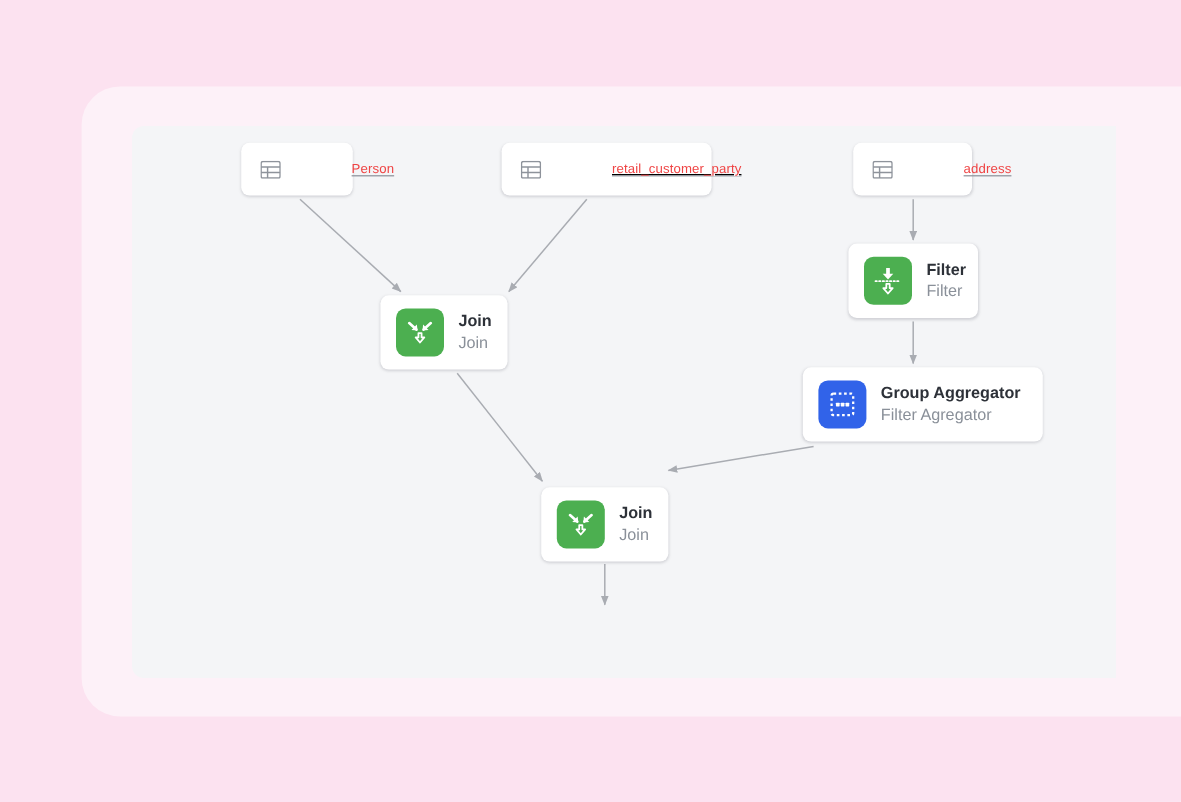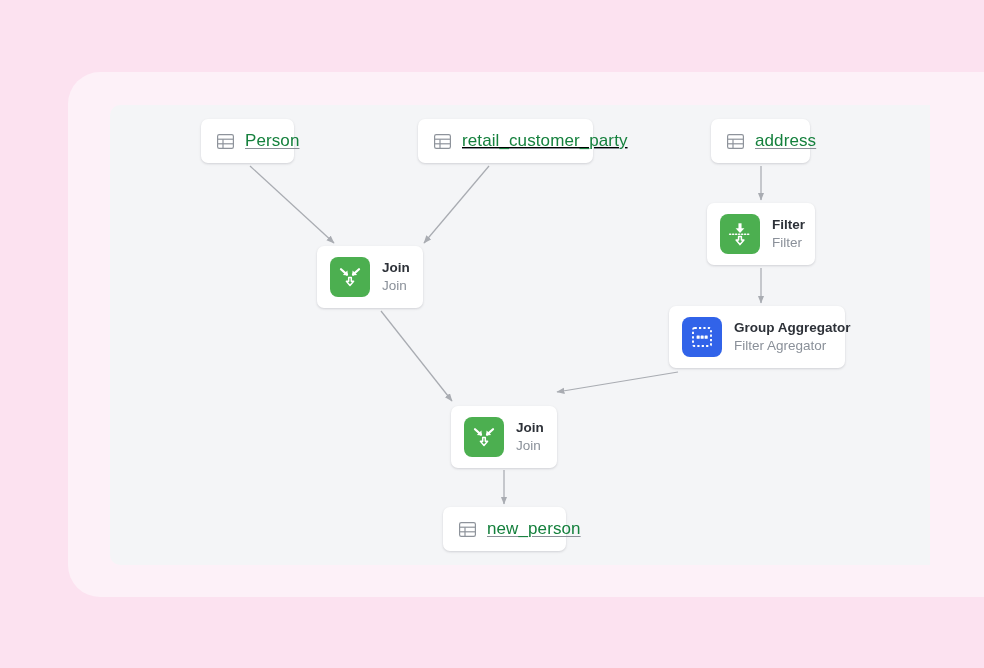--- a/index.html
+++ b/index.html
@@ -69,28 +69,29 @@
     padding: 0 16px;
     gap: 11px;
   }
   .node-table .table-glyph {
     flex: 0 0 auto;
     width: 17px;
     height: 15px;
     display: block;
   }
   .node-table .table-label {
-    font-size: 17px;
-    color: #15803d;
+    font-size: 11px;
+    color: #ef4444;
     text-decoration: underline;
     text-underline-offset: 2px;
     text-decoration-thickness: 1px;
     text-decoration-color: #8b9098;
     white-space: nowrap;
     letter-spacing: 0.1px;
+    margin-left: 48px;
   }
 
   
   .node-op {
     height: 62px;
     padding: 0 14px 0 13px;
     gap: 12px;
   }
   .op-icon {
     flex: 0 0 auto;
@@ -207,21 +208,21 @@
 
         <path d="M11.7 13.6 L14.3 13.6 L14.3 17.2 L16.6 17.2 L13 21.4 L9.4 17.2 L11.7 17.2 Z" fill="none" stroke="#ffffff" stroke-width="1.5" stroke-linejoin="round"></path>
       </svg>
     </span>
     <span class="op-text">
       <span class="op-title">Join</span>
       <span class="op-subtitle">Join</span>
     </span>
   </div>
 
-  <div class="node node-op" style="left:669px; top:306px; width:176px;">
+  <div class="node node-op" style="left:669px; top:306px; width:200px;">
     <span class="op-icon blue">
       <svg viewBox="0 0 26 26" width="26" height="26" xmlns="http://www.w3.org/2000/svg">
         <rect x="4" y="4" width="18" height="18" rx="1.6" fill="none" stroke="#ffffff" stroke-width="1.9" stroke-dasharray="2.2 2.2"></rect>
         <rect x="7.6" y="11.6" width="3.1" height="3.1" rx="0.5" fill="#ffffff"></rect>
         <rect x="11.6" y="11.6" width="3.1" height="3.1" rx="0.5" fill="#ffffff"></rect>
         <rect x="15.6" y="11.6" width="3.1" height="3.1" rx="0.5" fill="#ffffff"></rect>
       </svg>
     </span>
     <span class="op-text">
       <span class="op-title">Group Aggregator</span>
@@ -238,23 +239,14 @@
         <path d="M15.1 11.4 L20.1 11.0 L15.6 6.4 Z" fill="#ffffff"></path>
         <path d="M11.7 13.6 L14.3 13.6 L14.3 17.2 L16.6 17.2 L13 21.4 L9.4 17.2 L11.7 17.2 Z" fill="none" stroke="#ffffff" stroke-width="1.5" stroke-linejoin="round"></path>
       </svg>
     </span>
     <span class="op-text">
       <span class="op-title">Join</span>
       <span class="op-subtitle">Join</span>
     </span>
   </div>
 
-  <div class="node node-table" style="left:443px; top:507px; width:123px;">
-    <svg class="table-glyph" viewBox="0 0 17 15" xmlns="http://www.w3.org/2000/svg">
-      <rect x="0.6" y="0.6" width="15.8" height="13.8" rx="1.6" fill="none" stroke="#8e939b" stroke-width="1.2"></rect>
-      <line x1="0.6" y1="5.2" x2="16.4" y2="5.2" stroke="#8e939b" stroke-width="1.2"></line>
-      <line x1="0.6" y1="9.8" x2="16.4" y2="9.8" stroke="#8e939b" stroke-width="1.2"></line>
-      <line x1="6.0" y1="5.2" x2="6.0" y2="14.4" stroke="#8e939b" stroke-width="1.2"></line>
-    </svg>
-    <span class="table-label">new_person</span>
-  </div>
 
 </div>
 
 </body></html>

